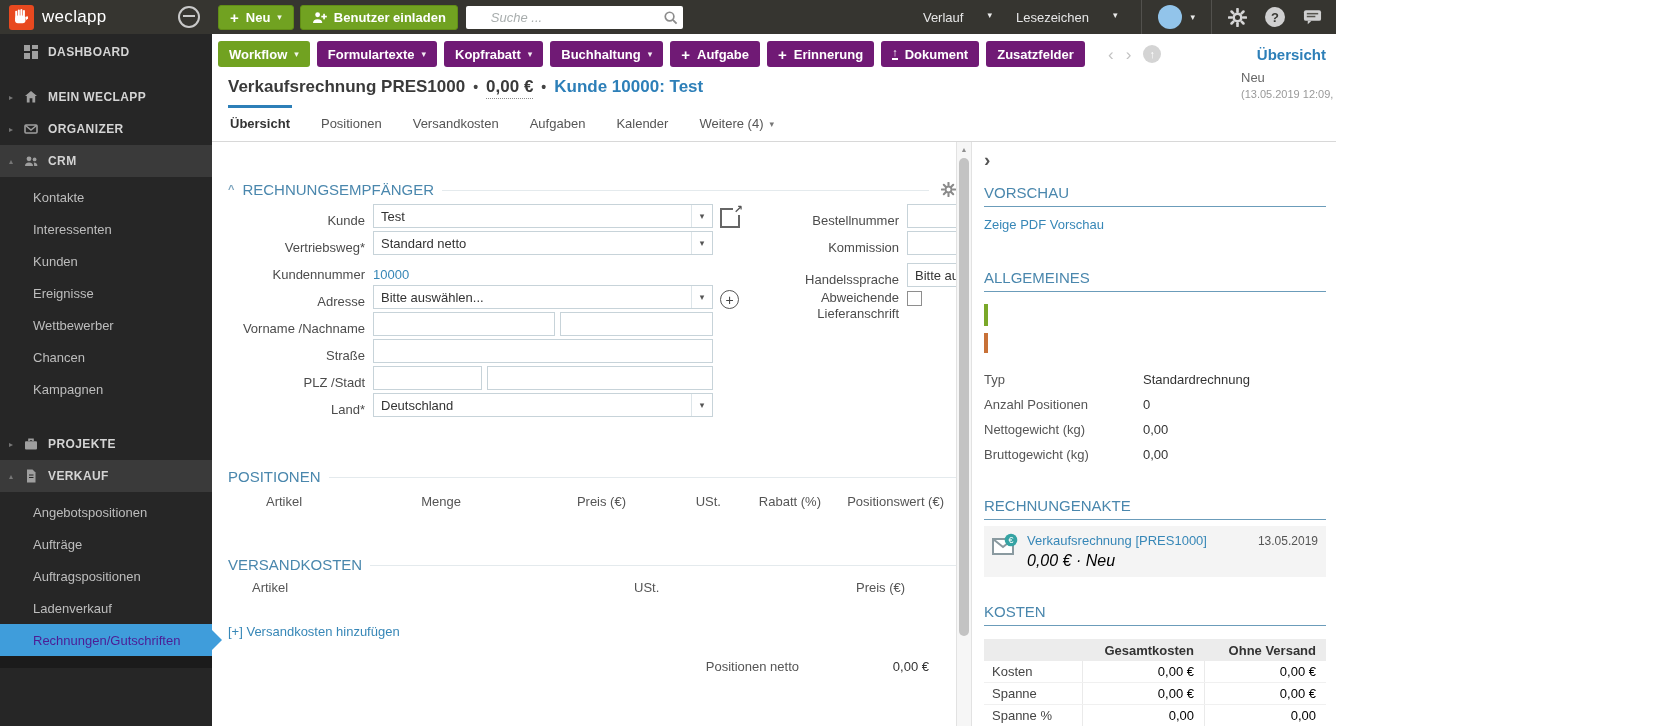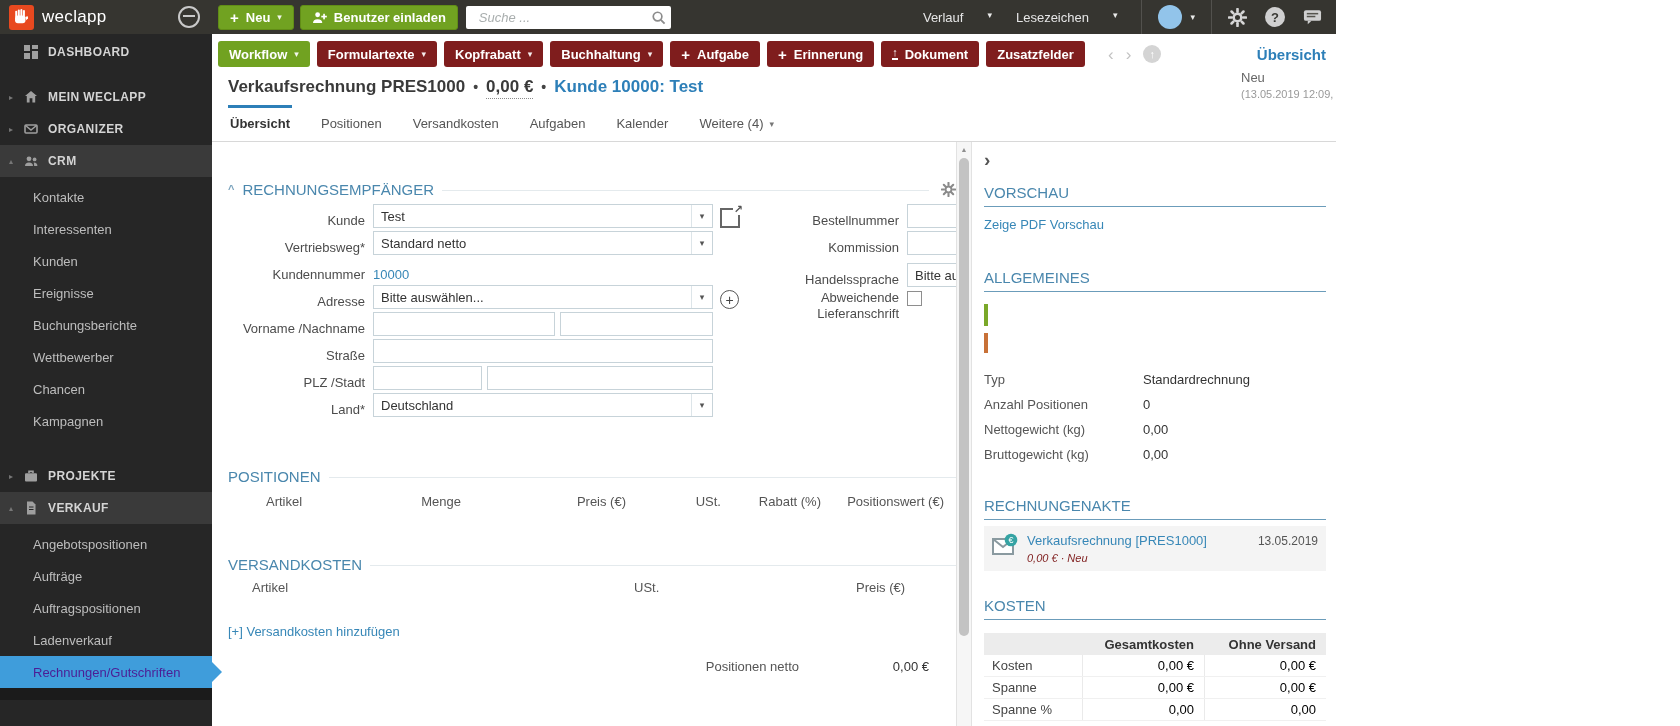--- a/index.html
+++ b/index.html
@@ -13,21 +13,21 @@
   .logo{width:25px;height:25px;background:#e8491f;border-radius:3px;display:flex;align-items:center;justify-content:center;flex:none}
   .brandname{color:#fff;font-size:17px;letter-spacing:.3px}
   .minus-circle{margin-left:auto;margin-right:12px;width:18px;height:18px;border:2px solid #c9c9c9;border-radius:50%;position:relative;cursor:pointer}
   .minus-circle::after{content:"";position:absolute;left:3px;right:3px;top:7px;height:2px;background:#c9c9c9}
   .tb-btn{height:25px;border-radius:3px;display:flex;align-items:center;gap:7px;padding:0 11px;color:#fff;
           font-size:13px;font-weight:bold;cursor:pointer;box-sizing:border-box}
   .tb-green{background:#71a221;border:1px solid #618d16;margin-left:6px}
   .tb-caret{font-size:9px;color:rgba(255,255,255,.9)}
   .tb-plus{font-size:15px;font-weight:bold;line-height:1}
   .search-wrap{position:relative;margin-left:8px}
-  .search-input{width:166px;height:23px;border:0;border-radius:2px;padding:0 26px 0 13px;font-size:13px;
+  .search-input{width:166px;height:23px;border:0;border-radius:2px;padding:0 26px 0 25px;font-size:13px;
                 font-style:italic;color:#555;background:#fff;outline:none}
   .search-input::placeholder{color:#a9aeae}
   .search-ic{position:absolute;right:5px;top:4px}
   .topbar-right{margin-left:auto;display:flex;align-items:center;height:100%}
   .tb-link{color:#e6e6e6;font-size:13px;font-weight:normal;display:flex;gap:24px;margin-right:24px;cursor:pointer}
   .vsep{width:1px;height:34px;background:rgba(255,255,255,.14)}
   .avatar-wrap{display:flex;align-items:center;gap:8px;margin:0 16px;cursor:pointer}
   .avatar{width:24px;height:24px;border-radius:50%;background:#92c4ea}
   .tb-ic{margin-right:18px;cursor:pointer;display:flex;align-items:center}
   .help-disc{width:20px;height:20px;border-radius:50%;background:#d0d0d0;color:#3a3a35;font-weight:bold;
@@ -47,21 +47,21 @@
   .sb-item.active::after{content:"";position:absolute;right:-10px;top:6px;width:0;height:0;
         border-left:10px solid #3f9ddb;border-top:10px solid transparent;border-bottom:10px solid transparent}
   .sb-gap{height:13px}.sb-gap2{height:23px}.sb-gap3{height:4px}
   .sb-dark{height:12px;background:#1b1b1b;margin-top:0}
   .sb-ic{width:14px;height:14px;flex:none;display:flex}
 
   
   .rightcol{flex:1;display:flex;flex-direction:column;min-width:0;background:#fff}
   .headerzone{height:108px;position:relative;border-bottom:1px solid #d8d8d8;box-sizing:border-box}
   .actionbar{display:flex;gap:7px;padding:7px 0 0 6px}
-  .ab-btn{height:26px;border-radius:3px;background:#7f1d1d;color:#fff;font-size:13px;font-weight:bold;
+  .ab-btn{height:26px;border-radius:3px;background:#701a75;color:#fff;font-size:13px;font-weight:bold;
           display:flex;align-items:center;gap:7px;padding:0 11px;cursor:pointer}
   .ab-btn.green{background:#71a221}
   .ab-caret{font-size:9px;opacity:.92}
   .ab-plus{font-size:15px;line-height:1}
   .upload-ic{font-size:11px;line-height:.9;border-bottom:2px solid #fff;padding-bottom:1px}
   .titlerow{margin:10px 0 0 16px;font-size:17px;font-weight:bold;color:#3a3a3a;display:flex;align-items:baseline;gap:8px}
   .title-amount{border-bottom:1px dotted #8a8a8a;padding-bottom:1px;cursor:pointer}
   .title-bullet{font-size:14px;color:#444}
   .title-cust{color:#2d7fb8;cursor:pointer}
   .tabs{position:absolute;left:16px;bottom:-1px;display:flex;gap:27px}
@@ -143,21 +143,21 @@
   .bar-o{width:4px;height:20px;background:#c87137;margin-top:7px}
   .p-rows{margin-top:14px}
   .p-row{display:flex;height:25px;align-items:center;font-size:13px}
   .p-row .pl{width:159px;color:#555;flex:none}
   .p-row .pv{color:#333}
   .akte-item{margin-top:6px;background:#f4f4f4;padding:7px 8px;display:flex;gap:9px}
   .akte-body{flex:1;min-width:0}
   .akte-top{display:flex;align-items:baseline;font-size:13px}
   .akte-link{color:#3787b7;cursor:pointer}
   .akte-date{margin-left:auto;color:#555;font-size:12px}
-  .akte-meta{font-style:italic;color:#7f1d1d;font-size:11px;margin-top:4px}
+  .akte-meta{font-style:italic;color:#000000;font-size:16px;margin-top:4px}
   .kosten{margin-top:13px;font-size:13px}
   .k-row{display:grid;grid-template-columns:1fr 122px 122px;height:21px;align-items:center}
   .k-row.k-head{background:#ececec;height:22px;font-weight:bold;color:#333}
   .k-row:not(.k-head){border-bottom:1px solid #f0f0f0}
   .k-cell-r{text-align:right;padding-right:10px}
   .k-row:not(.k-head) .k-cell-r{border-left:1px solid #eaeaea;height:100%;display:flex;align-items:center;justify-content:flex-end;box-sizing:border-box}
   .k-label{padding-left:8px;color:#444}
 </style>
 </head>
 <body>
@@ -305,23 +305,20 @@
       <div class="sb-item">
           <span>Interessenten</span>
         </div>
       <div class="sb-item">
           <span>Kunden</span>
         </div>
       <div class="sb-item">
           <span>Ereignisse</span>
         </div>
       <div class="sb-item">
-          <span>Buchungsberichte</span>
-        </div>
-      <div class="sb-item">
           <span>Wettbewerber</span>
         </div>
       <div class="sb-item">
           <span>Chancen</span>
         </div>
       <div class="sb-item">
           <span>Kampagnen</span>
         </div>
       <div class="sb-gap2"></div>
       <div class="sb-row">

